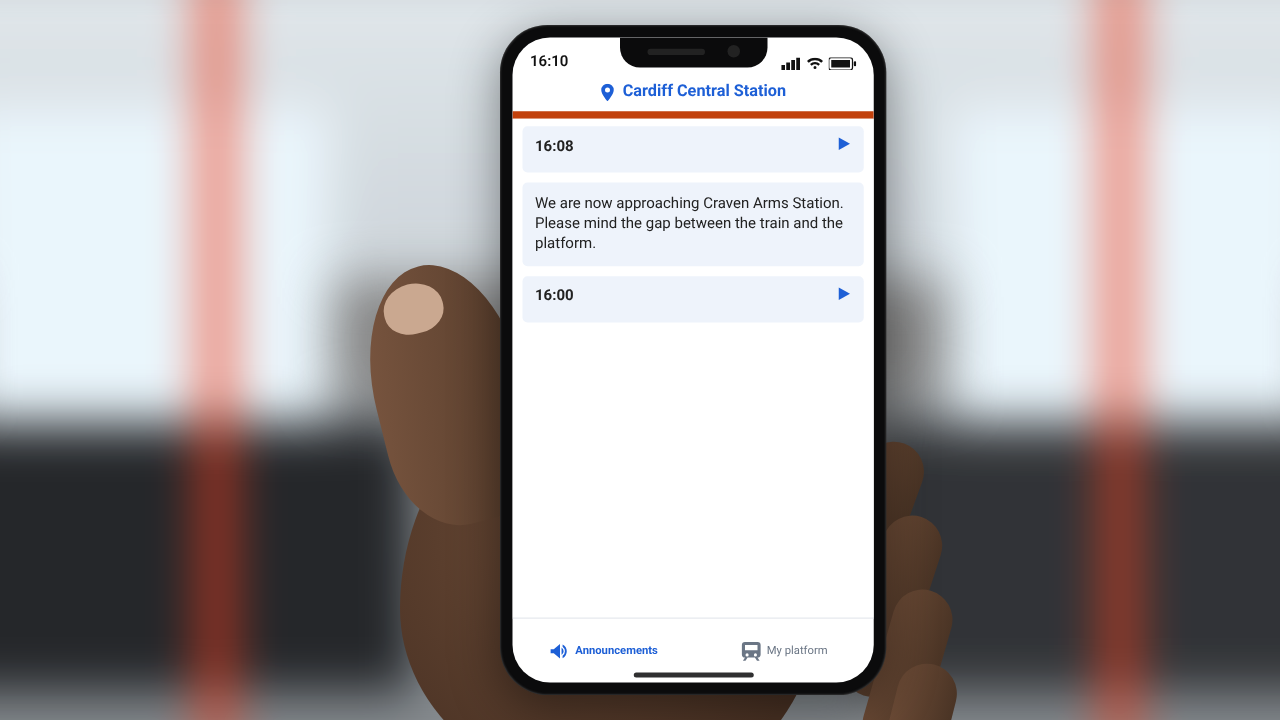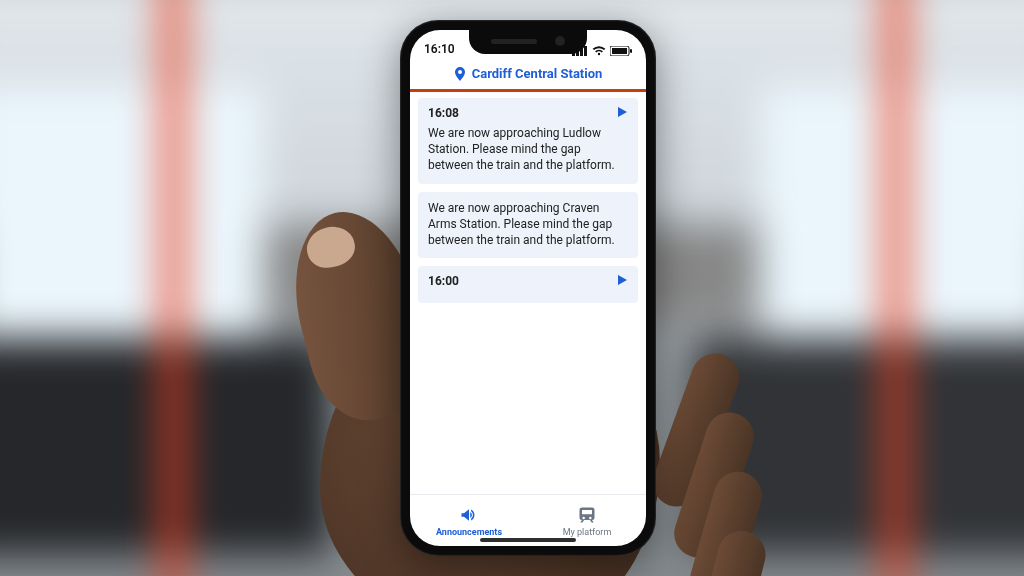--- a/index.html
+++ b/index.html
@@ -46,21 +46,21 @@
     position:absolute; width:48px; border-radius:26px;
     background: linear-gradient(90deg,#6c4b36,#4a3425);
   }
   .hand .f1{ right:40px; top:200px; height:160px; transform:rotate(20deg);}
   .hand .f2{ right:22px; top:260px; height:150px; transform:rotate(18deg);}
   .hand .f3{ right:10px; top:320px; height:135px; transform:rotate(16deg);}
   .hand .f4{ right:2px;  top:380px; height:110px; transform:rotate(14deg);}
 
   
   .phone {
-    position:absolute; left:400px; top:20px; width:256px; height:536px;
+    position:absolute; left:400px; top:20px; width:309px; height:536px;
     background:#0b0b0c; border-radius:38px; padding:10px;
     box-shadow: 0 10px 40px rgba(0,0,0,.45), inset 0 0 2px #666;
   }
   .screen {
     position:relative; width:100%; height:100%; background:#fff;
     border-radius:30px; overflow:hidden; display:flex; flex-direction:column;
   }
   .notch {
     position:absolute; top:0; left:50%; transform:translateX(-50%);
     width:118px; height:24px; background:#0b0b0c;
@@ -71,38 +71,38 @@
 
   .statusbar {
     height:28px; display:flex; align-items:flex-end; justify-content:space-between;
     padding:0 14px 2px; font-size:12px; font-weight:600; color:#111;
   }
   .status-icons{display:flex;gap:4px;align-items:center;}
   .status-icons svg{display:block;}
 
   .header {
     display:flex; align-items:center; justify-content:center; gap:6px;
-    padding:8px 0; border-bottom:3px solid #c2410c;
+    padding:8px 0; border-bottom:6px solid #c2410c;
     color:#1d5fd6; font-weight:700; font-size:13px;
   }
 
   .feed { flex:1; overflow:hidden; padding:6px 8px; background:#fff;}
   .card {
     background:#eef3fb; border-radius:4px; padding:8px 10px 10px; margin-bottom:8px;
     font-size:12px; color:#222;
   }
-  .card-head{display:flex;justify-content:space-between;align-items:flex-start;margin-bottom:4px;}
+  .card-head{display:flex;justify-content:space-between;align-items:center;margin-bottom:4px;}
   .card-time{font-weight:700;}
   .play{color:#1d5fd6;}
   .card-body{line-height:1.35;}
 
   .tabbar{
     height:52px; border-top:1px solid #e6e9ee; display:flex;
   }
-  .tab{flex:1;display:flex;flex-direction:column;align-items:center;justify-content:center;gap:2px;
+  .tab{flex:1;display:flex;align-items:center;justify-content:center;gap:2px;
        font-size:9px;color:#6b7685;}
   .tab.active{color:#1d5fd6;font-weight:700;}
   .tab svg{width:20px;height:20px;}
   .home-indicator{position:absolute;bottom:4px;left:50%;transform:translateX(-50%);
     width:96px;height:4px;border-radius:2px;background:#0b0b0c;opacity:.85;}
 </style>
 </head>
 <body>
 
 <div class="bg">
@@ -157,21 +157,20 @@
     </div>
 
     <div class="feed">
       <div class="card">
         <div class="card-head">
           <span class="card-time">16:08</span>
           <span class="play"><svg width="12" height="12" viewBox="0 0 12 12">
                 <path fill="currentColor" d="M2 1l9 5-9 5z"></path>
               </svg></span>
         </div>
-        <div class="card-body">We are now approaching Ludlow Station. Please mind the gap between the train and the platform.</div>
       </div>
       <div class="card">
         <div class="card-body">We are now approaching Craven Arms Station. Please mind the gap between the train and the platform.</div>
       </div>
       <div class="card">
         <div class="card-head">
           <span class="card-time">16:00</span>
           <span class="play"><svg width="12" height="12" viewBox="0 0 12 12">
                 <path fill="currentColor" d="M2 1l9 5-9 5z"></path>
               </svg></span>

